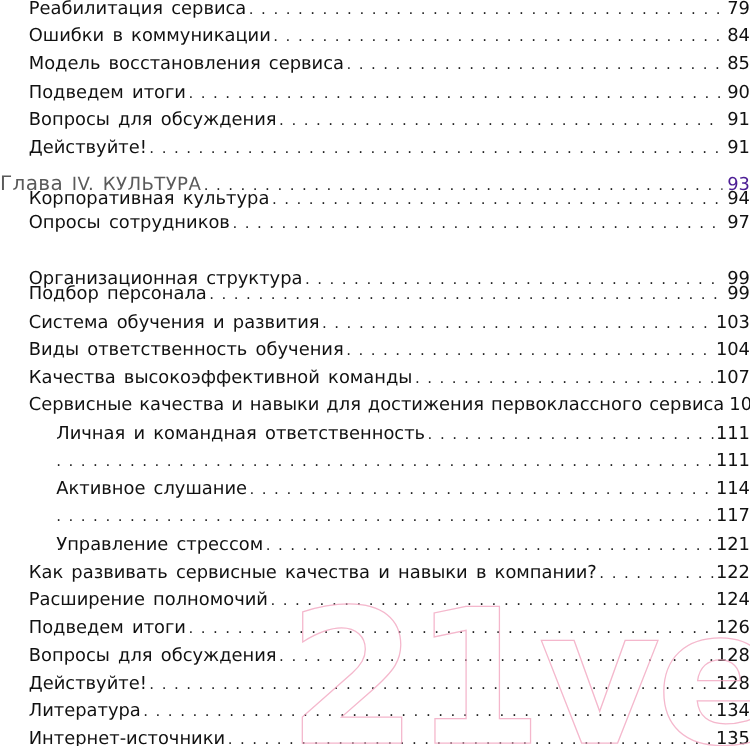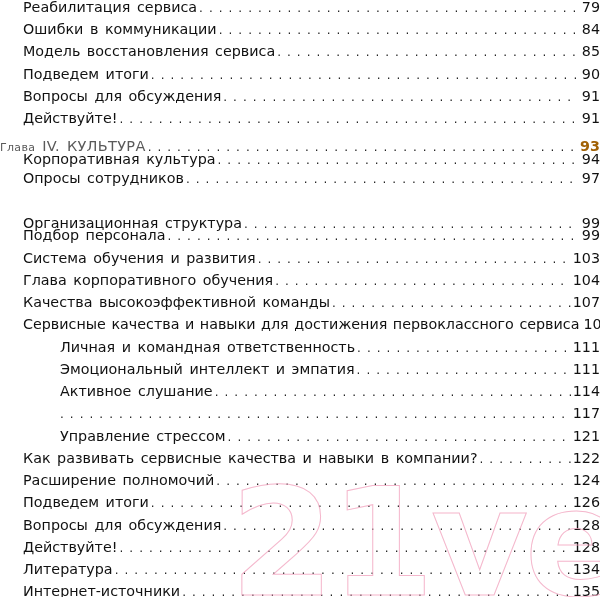--- a/index.html
+++ b/index.html
@@ -7,25 +7,25 @@
          font-family:"DejaVu Sans", sans-serif; color:#111; }
   .toc { position:absolute; left:0; top:0; width:600px; }
   .row { position:absolute; left:0; right:0; height:23px; display:flex; align-items:baseline;
          font-size:14.3px; line-height:23px; white-space:nowrap; }
   .row .title { flex:0 0 auto; padding-right:2px; word-spacing:2px; }
   .row .leader { flex:1 1 auto; overflow:hidden; letter-spacing:0; color:#222; }
   .row .leader::before { content:". . . . . . . . . . . . . . . . . . . . . . . . . . . . . . . . . . . . . . . . . . . . . . . . . . . . . . . . . . . . . . . . . . . . . . . . . . . . . . . . . . . . . . . . . . . . . . . . . . . . . . . . . . . . . . . . . . . . . . . . ";
          font-size:12px; letter-spacing:1.1px; }
   .row .page { flex:0 0 auto; padding-left:2px; padding-right:0; text-align:right; min-width:20px; }
   .lvl1 { padding-left:23px; }
-  .lvl2 { padding-left:60px; }
+  .lvl2 { padding-left:45px; }
   .chapter { padding-left:0; color:#5a5a5a; }
   .chapter .title { font-size:14.5px; letter-spacing:0.3px; }
-  .chapter .sc { font-size:11px; }
-  .chapter .page { color:#a16207; font-weight:bold; }
+  .chapter .sc { font-size:16px; }
+  .chapter .page { color:#4c1d95; font-weight:normal; }
   .watermark { position:absolute; left:230px; top:468px; font-family:"DejaVu Sans", sans-serif;
                font-weight:bold; font-size:150px; line-height:150px; color:transparent;
                -webkit-text-stroke:1px #f2a6c0; opacity:0.8; pointer-events:none; letter-spacing:-4px; }
 </style>
 </head>
 <body>
 
 <div class="toc">
   <div class="row lvl1" style="top:-4px">
       <span class="title">Реабилитация сервиса</span>
@@ -83,41 +83,40 @@
       <span class="title">Подбор персонала</span>
       <span class="leader"></span>
       <span class="page">99</span>
     </div>
   <div class="row lvl1" style="top:247px">
       <span class="title">Система обучения и развития</span>
       <span class="leader"></span>
       <span class="page">103</span>
     </div>
   <div class="row lvl1" style="top:269px">
-      <span class="title">Глава корпоративного обучения</span>
+      <span class="title">Виды ответственность обучения</span>
       <span class="leader"></span>
       <span class="page">104</span>
     </div>
   <div class="row lvl1" style="top:291px">
       <span class="title">Качества высокоэффективной команды</span>
       <span class="leader"></span>
       <span class="page">107</span>
     </div>
   <div class="row lvl1" style="top:313px">
       <span class="title" style="word-spacing:1px">Сервисные качества и навыки для достижения первоклассного сервиса</span>
       <span class="leader"></span>
       <span class="page">109</span>
     </div>
   <div class="row lvl2" style="top:336px">
       <span class="title">Личная и командная ответственность</span>
       <span class="leader"></span>
       <span class="page">111</span>
     </div>
   <div class="row lvl2" style="top:358px">
-      <span class="title">Эмоциональный интеллект и эмпатия</span>
       <span class="leader"></span>
       <span class="page">111</span>
     </div>
   <div class="row lvl2" style="top:380px">
       <span class="title">Активное слушание</span>
       <span class="leader"></span>
       <span class="page">114</span>
     </div>
   <div class="row lvl2" style="top:402px">
       <span class="leader"></span>

